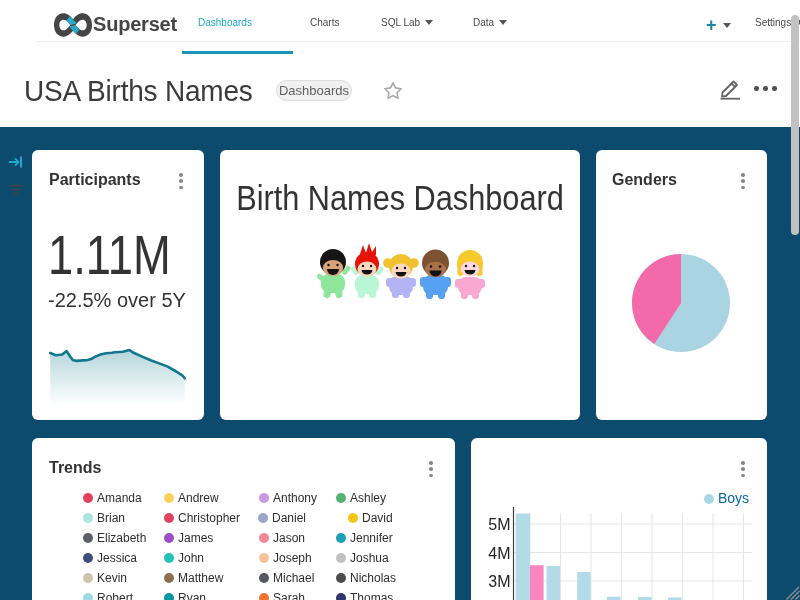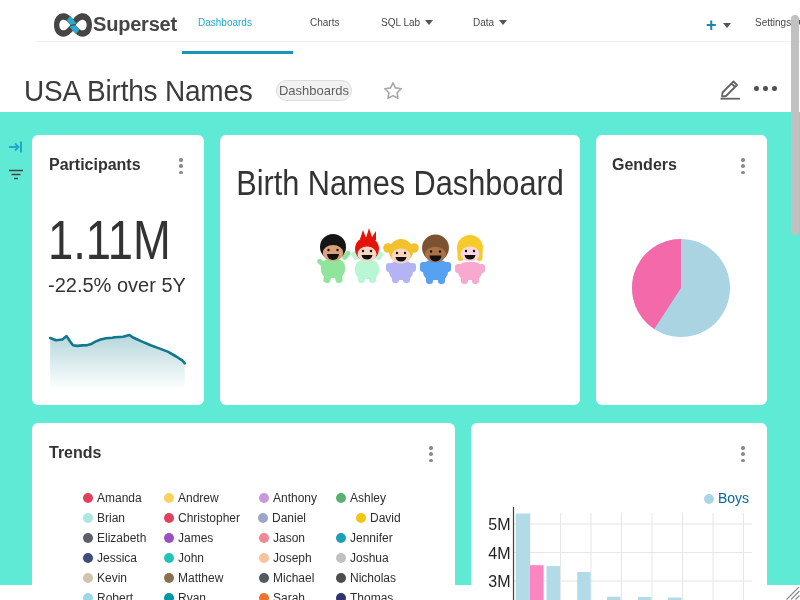--- a/index.html
+++ b/index.html
@@ -18,21 +18,21 @@
            margin-left:5px; margin-top:-2px; }
 
   
   #titlebar { position:absolute; left:0; top:54px; width:800px; height:73px; background:#fff; }
   #dash-title { position:absolute; left:24px; top:22px; font-size:28px; color:#3b3b3b; letter-spacing:-0.2px; line-height:1.1; transform:scaleY(1.06); transform-origin:0 0; }
   #pill { position:absolute; left:276px; top:26px; width:76px; height:21px; background:#f1f1f1;
           border:1px solid #dcdcdc; border-radius:11px; font-size:13px; color:#5f5f5f;
           text-align:center; line-height:19px; }
 
   
-  #dash { position:absolute; left:0; top:112px; width:800px; height:473px; background:#5eead4;text-decoration:underline; }
+  #dash { position:absolute; left:0; top:127px; width:800px; height:473px; background:#0c4a6e;text-decoration:underline; }
   .card { position:absolute; background:#fff; border-radius:6px; }
   .ctitle { position:absolute; font-size:16px; font-weight:bold; color:#333; }
   .vdots { position:absolute; width:4px; }
   .vdots span { display:block; width:3.6px; height:3.6px; border-radius:50%; background:#8a8a8a; margin-bottom:2.7px; }
 
   
   .leg { position:absolute; font-size:12px; color:#2f2f2f; white-space:nowrap; }
   .leg i { display:inline-block; width:10px; height:10px; border-radius:50%; margin-right:4px; vertical-align:-1px; }
 </style>
 </head>
@@ -211,21 +211,21 @@
   </div>
 
   <div class="leg" style="left:83px; top:491px;"><i style="background:#e0425d;"></i>Amanda</div>
   <div class="leg" style="left:164px; top:491px;"><i style="background:#f8d25c;"></i>Andrew</div>
   <div class="leg" style="left:259px; top:491px;"><i style="background:#c79adf;"></i>Anthony</div>
   <div class="leg" style="left:336px; top:491px;"><i style="background:#58b173;"></i>Ashley</div>
 
   <div class="leg" style="left:83px; top:511px;"><i style="background:#abe6df;"></i>Brian</div>
   <div class="leg" style="left:164px; top:511px;"><i style="background:#e0425d;"></i>Christopher</div>
   <div class="leg" style="left:258px; top:511px;"><i style="background:#9aa7c9;"></i>Daniel</div>
-  <div class="leg" style="left:356px; top:511px;"><i style="background:#f5c513;"></i>David</div>
+  <div class="leg" style="left:348px; top:511px;"><i style="background:#f5c513;"></i>David</div>
 
   <div class="leg" style="left:83px; top:531px;"><i style="background:#5c5f66;"></i>Elizabeth</div>
   <div class="leg" style="left:164px; top:531px;"><i style="background:#9a4fc4;"></i>James</div>
   <div class="leg" style="left:259px; top:531px;"><i style="background:#ef8794;"></i>Jason</div>
   <div class="leg" style="left:336px; top:531px;"><i style="background:#1d9fb5;"></i>Jennifer</div>
 
   <div class="leg" style="left:83px; top:551px;"><i style="background:#3f4d79;"></i>Jessica</div>
   <div class="leg" style="left:164px; top:551px;"><i style="background:#22c2b6;"></i>John</div>
   <div class="leg" style="left:259px; top:551px;"><i style="background:#fcc29c;"></i>Joseph</div>
   <div class="leg" style="left:336px; top:551px;"><i style="background:#bfc1c3;"></i>Joshua</div>

